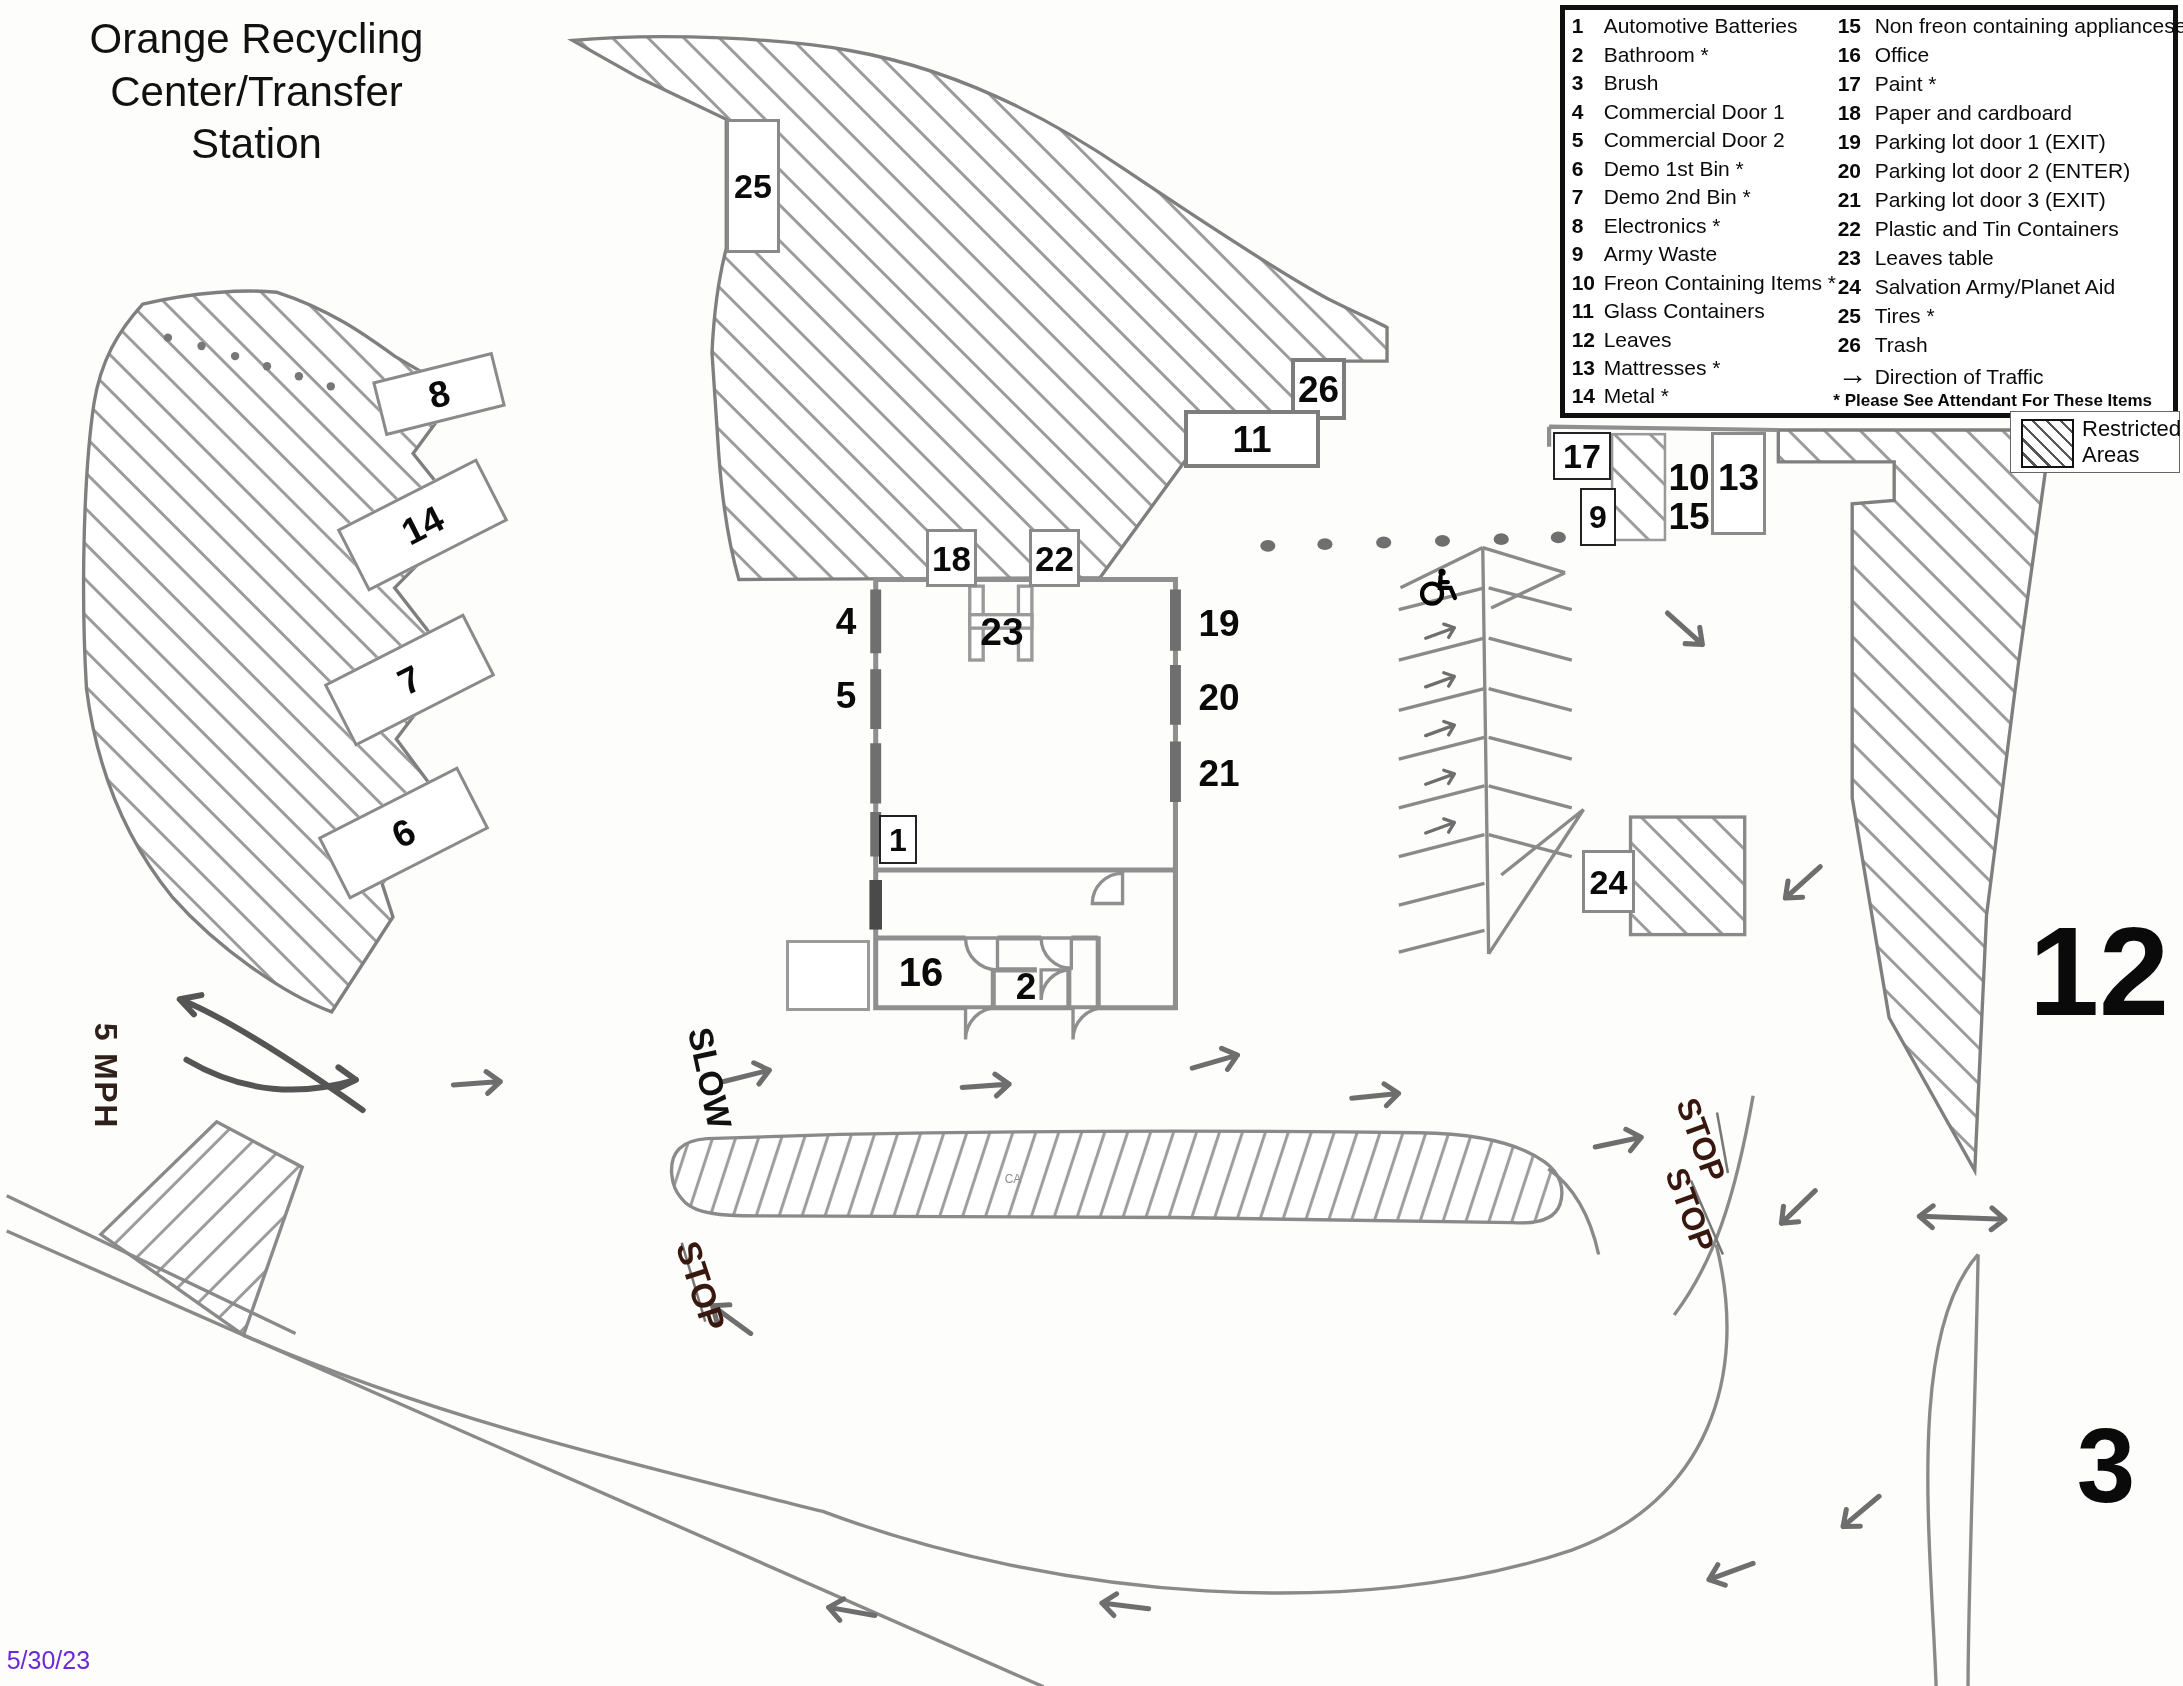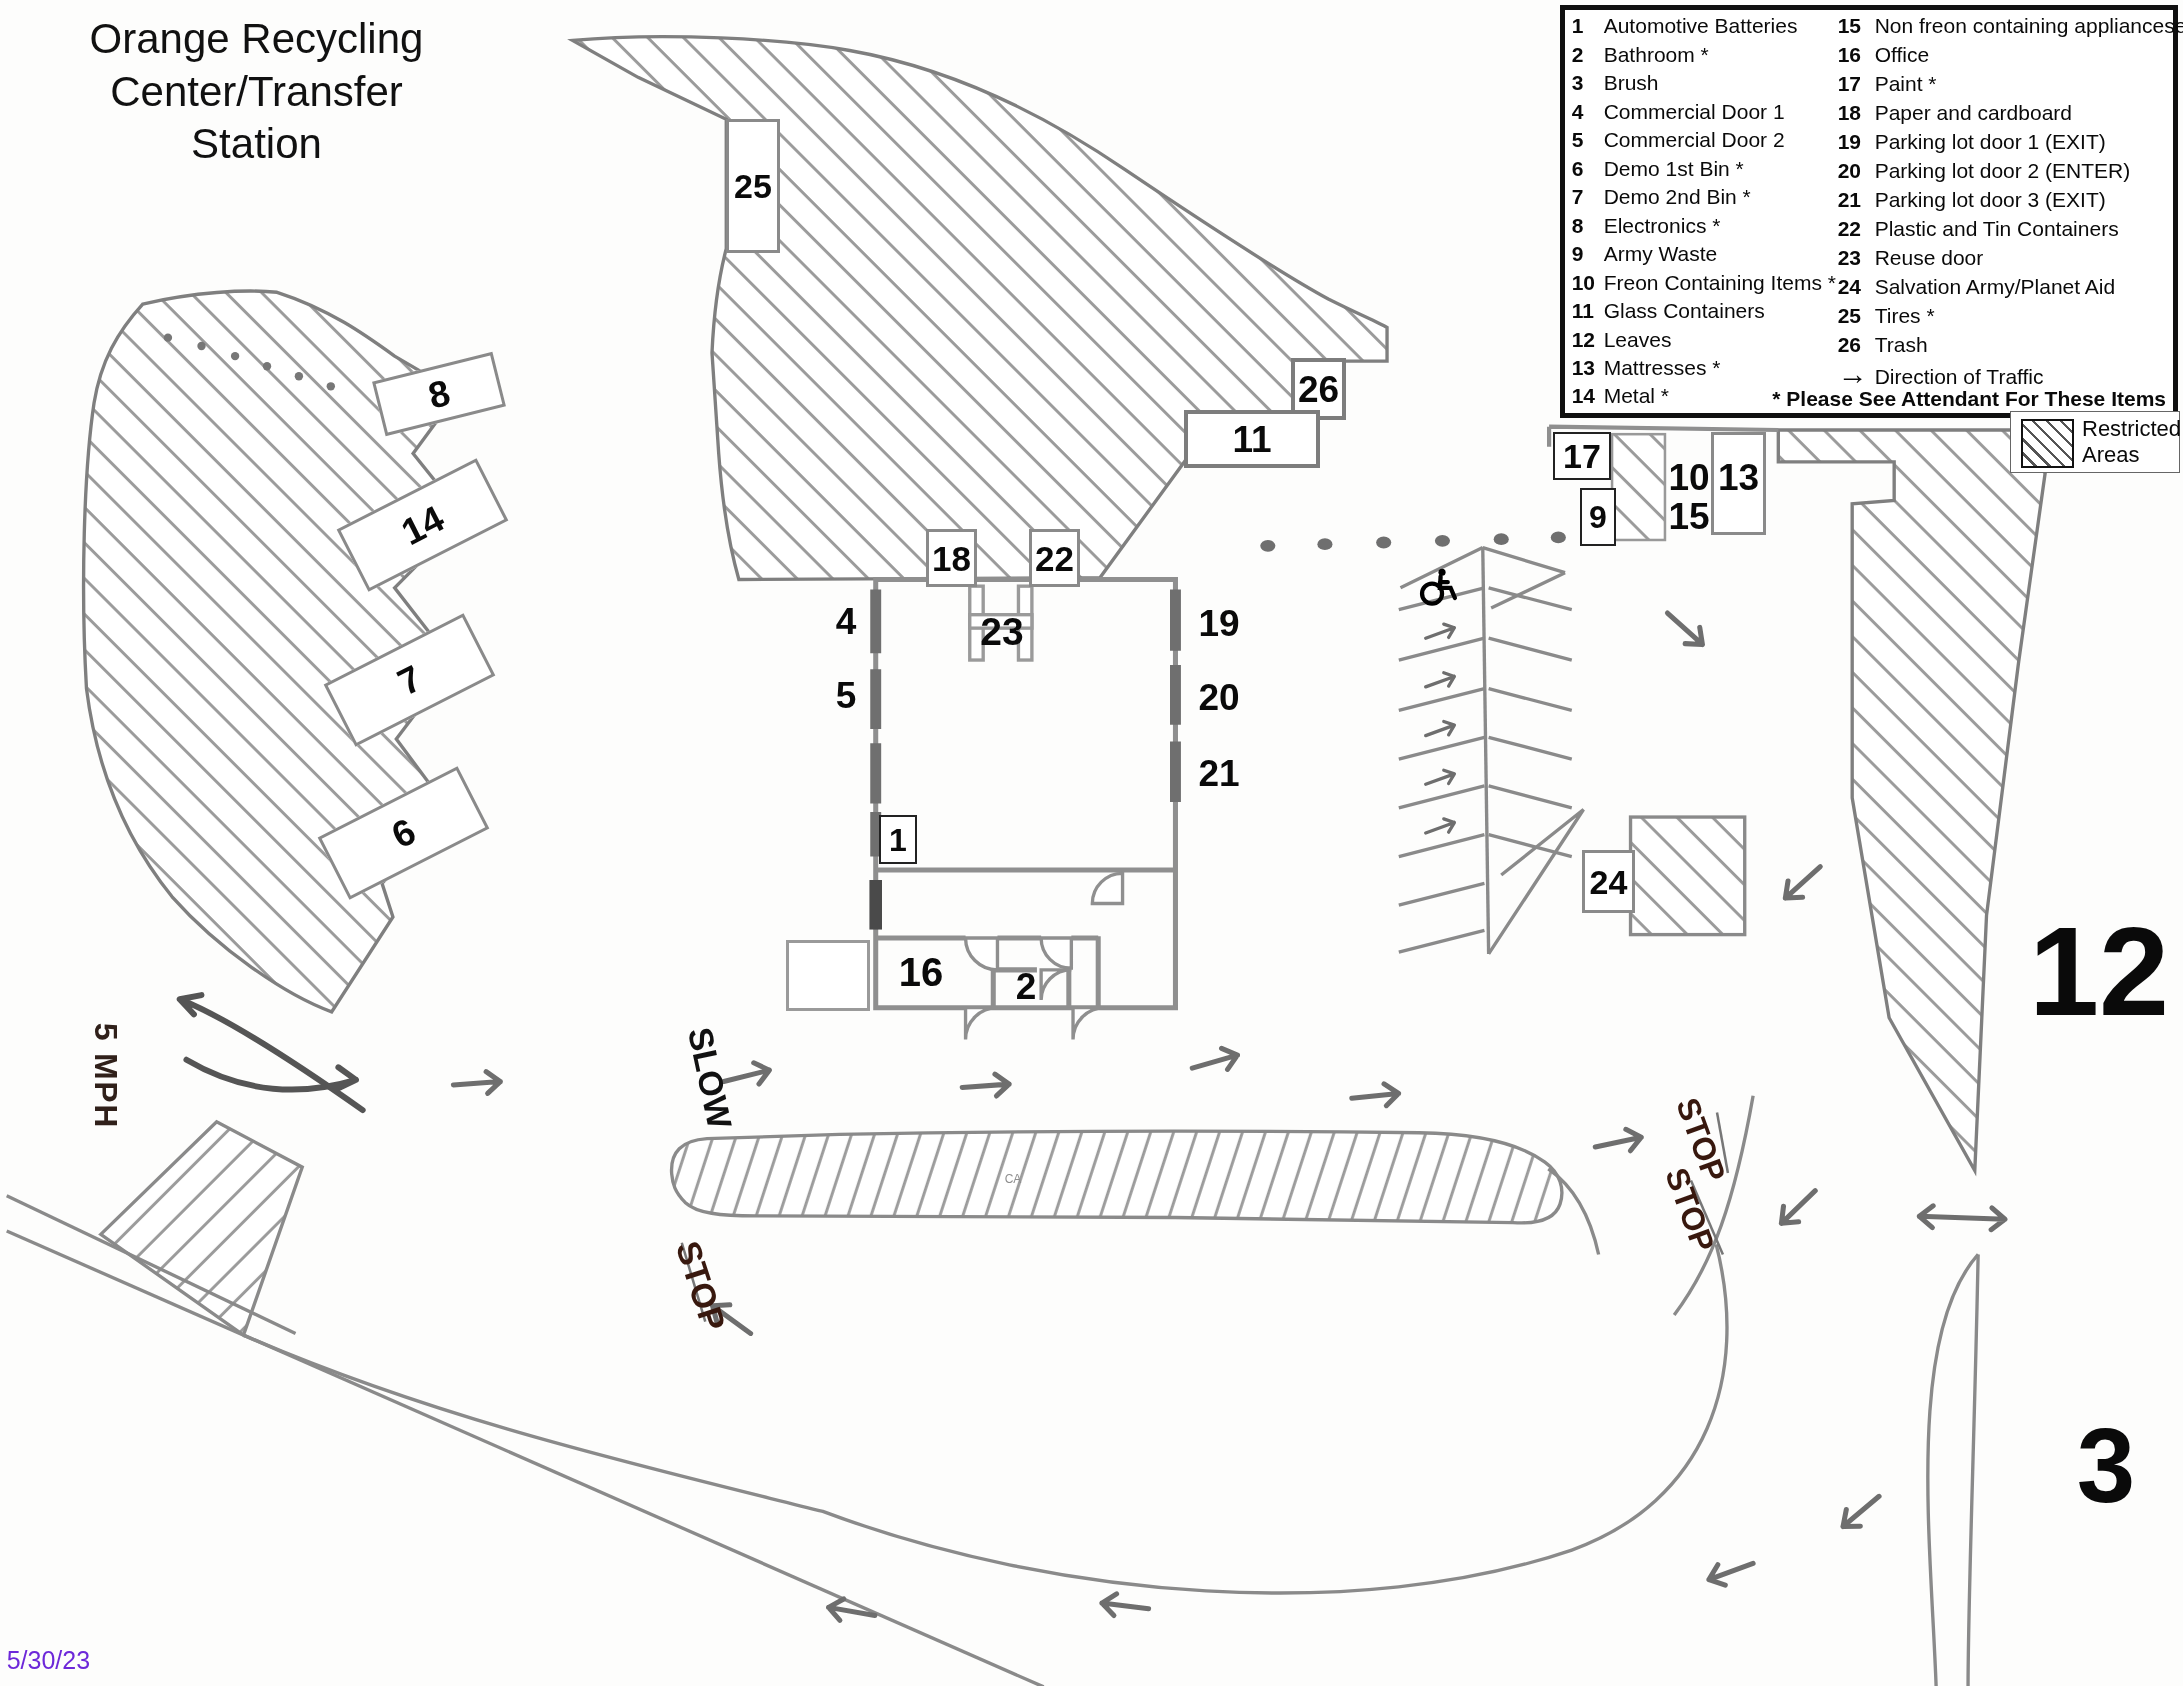--- a/index.html
+++ b/index.html
@@ -26,21 +26,21 @@
           background:#fff;border:5px solid #101010;box-sizing:border-box;}
   .legend-cols{display:flex;width:100%;height:100%;}
   .lcol{display:flex;flex-direction:column;padding-top:4.2px;}
   .lcol.left{width:270px;padding-left:6.7px;}
   .lcol.right{flex:1;padding-left:1.7px;}
   .lrow{display:flex;align-items:baseline;height:29px;font-size:21px;}
   .lrow .num{font-weight:bold;min-width:32px;}
   .lcol.right .lrow .num{min-width:37px;}
   .lrow .lab{font-weight:normal;white-space:nowrap;}
   .lrow.dir .dir-arrow{font-weight:900;font-size:30px;min-width:37px;line-height:.8;}
-  .lfoot{position:absolute;right:7px;bottom:1.7px;font-size:21px;font-weight:bold;}
+  .lfoot{position:absolute;right:21px;bottom:1.7px;font-size:17px;font-weight:bold;}
 
   
   .rbox{position:absolute;left:2010px;top:411px;width:170px;height:62px;z-index:6;
         background:#fff;border:1.7px solid #666;box-sizing:border-box;}
   .rswatch{position:absolute;left:10px;top:6.7px;width:49px;height:45px;border:2.5px solid #111;
            background:repeating-linear-gradient(45deg,#fff 0 7.6px,#555 7.6px 10px);}
   .rtext{position:absolute;left:71px;top:50%;transform:translateY(-50%);font-size:22px;}
 
   
   .roadword{color:#38180e;font-weight:bold;}
@@ -300,21 +300,21 @@
           <div class="lrow">
             <span class="num">21</span>
             <span class="lab">Parking lot door 3 (EXIT)</span>
           </div>
           <div class="lrow">
             <span class="num">22</span>
             <span class="lab">Plastic and Tin Containers</span>
           </div>
           <div class="lrow">
             <span class="num">23</span>
-            <span class="lab">Reuse door</span>
+            <span class="lab">Leaves table</span>
           </div>
           <div class="lrow">
             <span class="num">24</span>
             <span class="lab">Salvation Army/Planet Aid</span>
           </div>
           <div class="lrow">
             <span class="num">25</span>
             <span class="lab">Tires *</span>
           </div>
           <div class="lrow">

